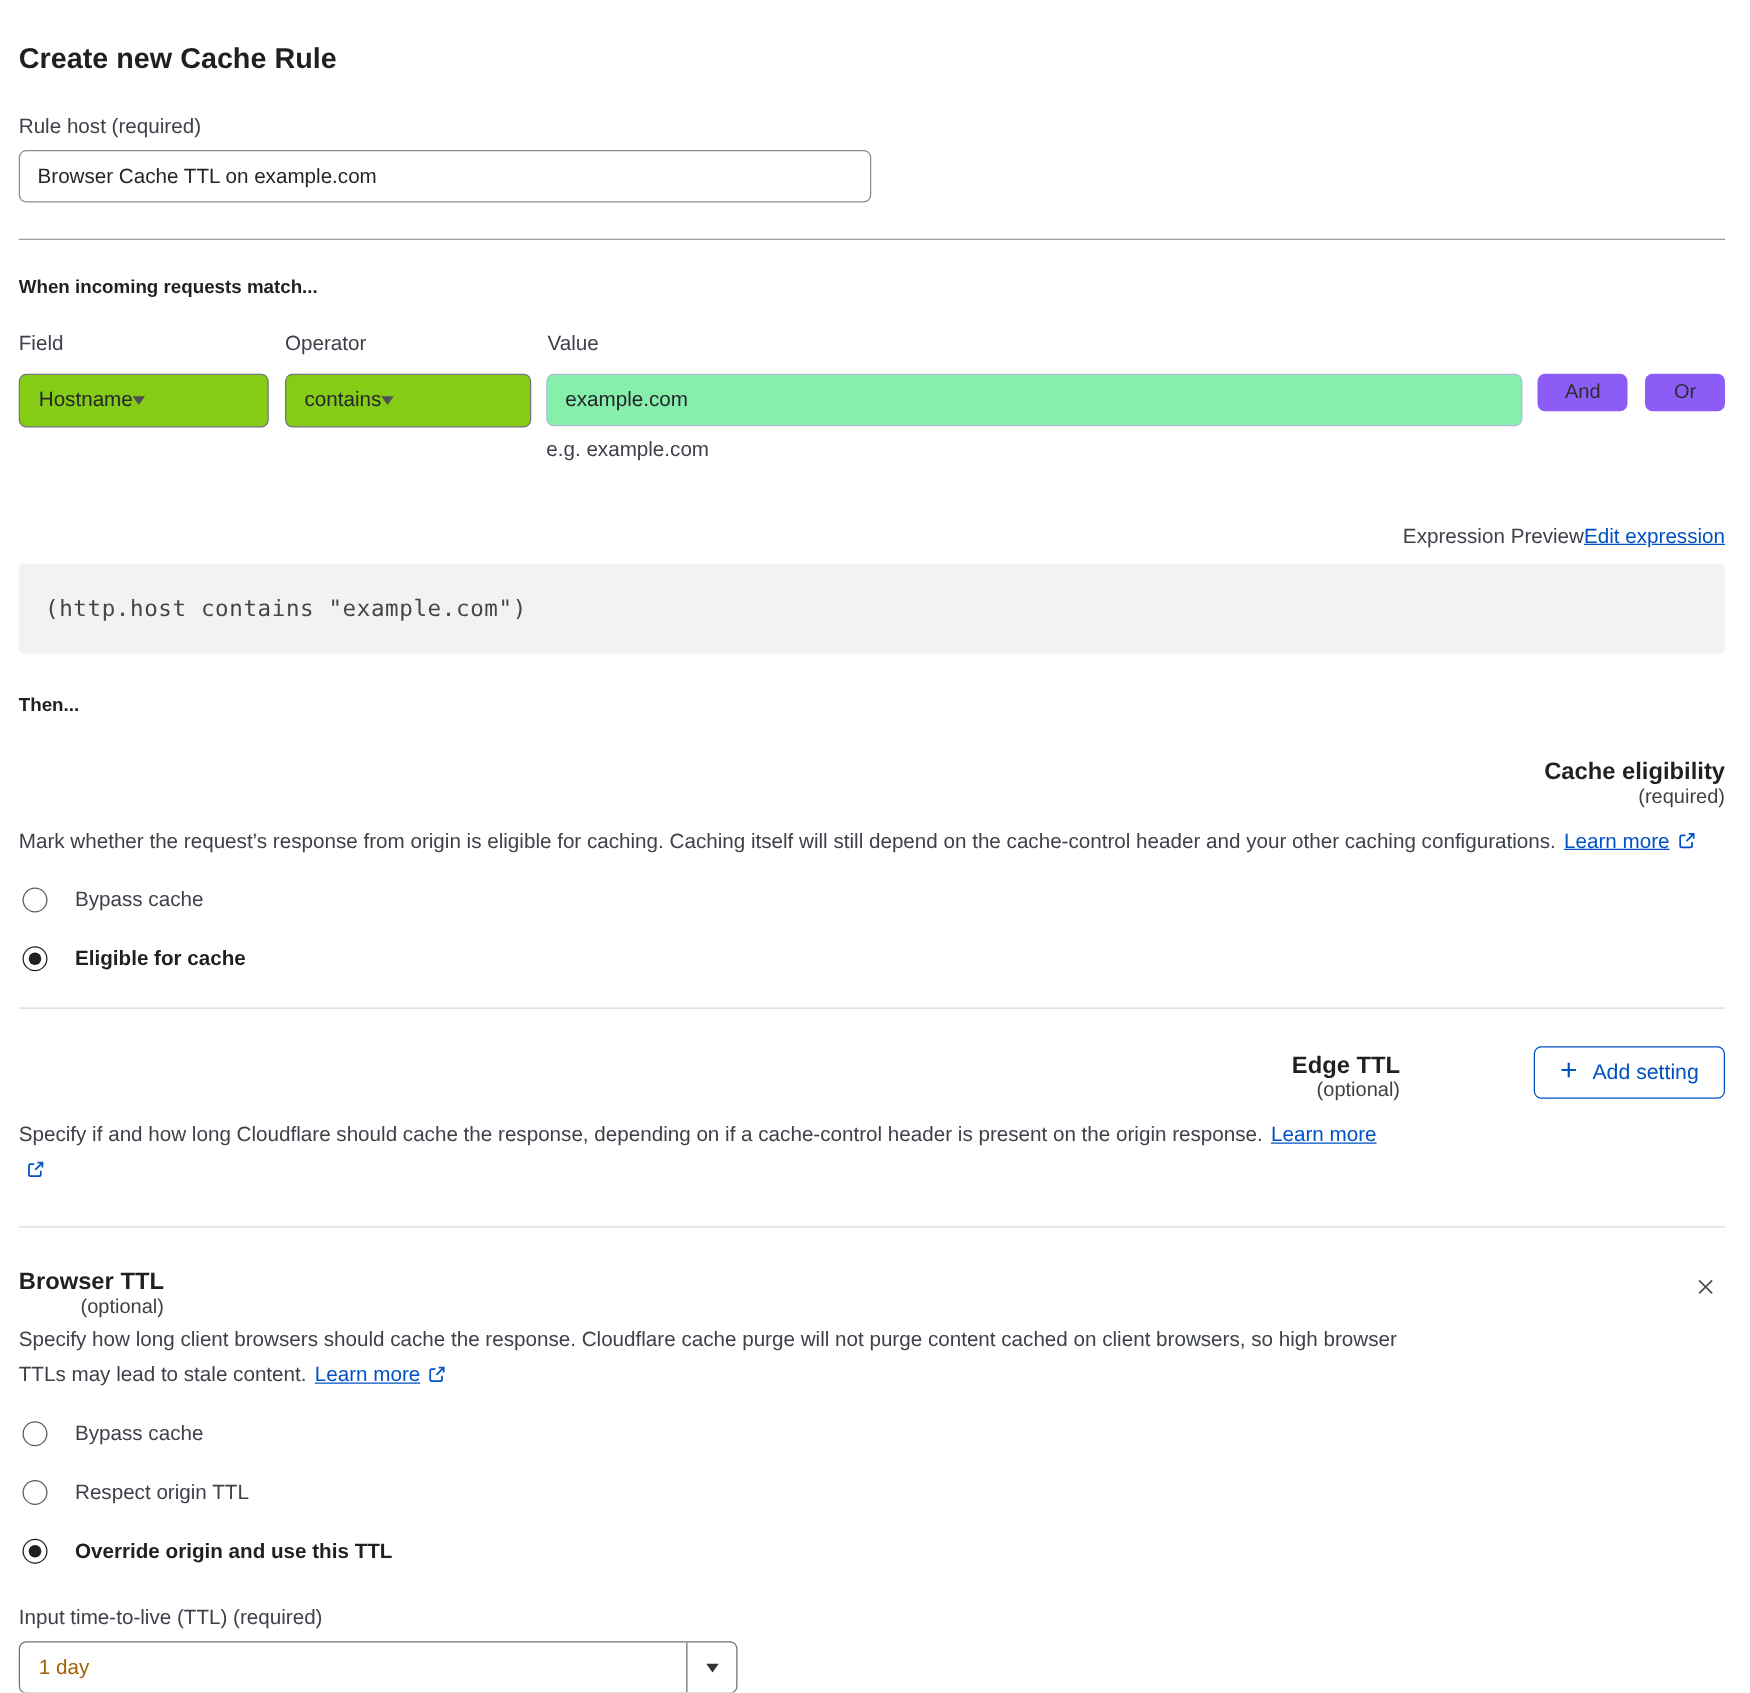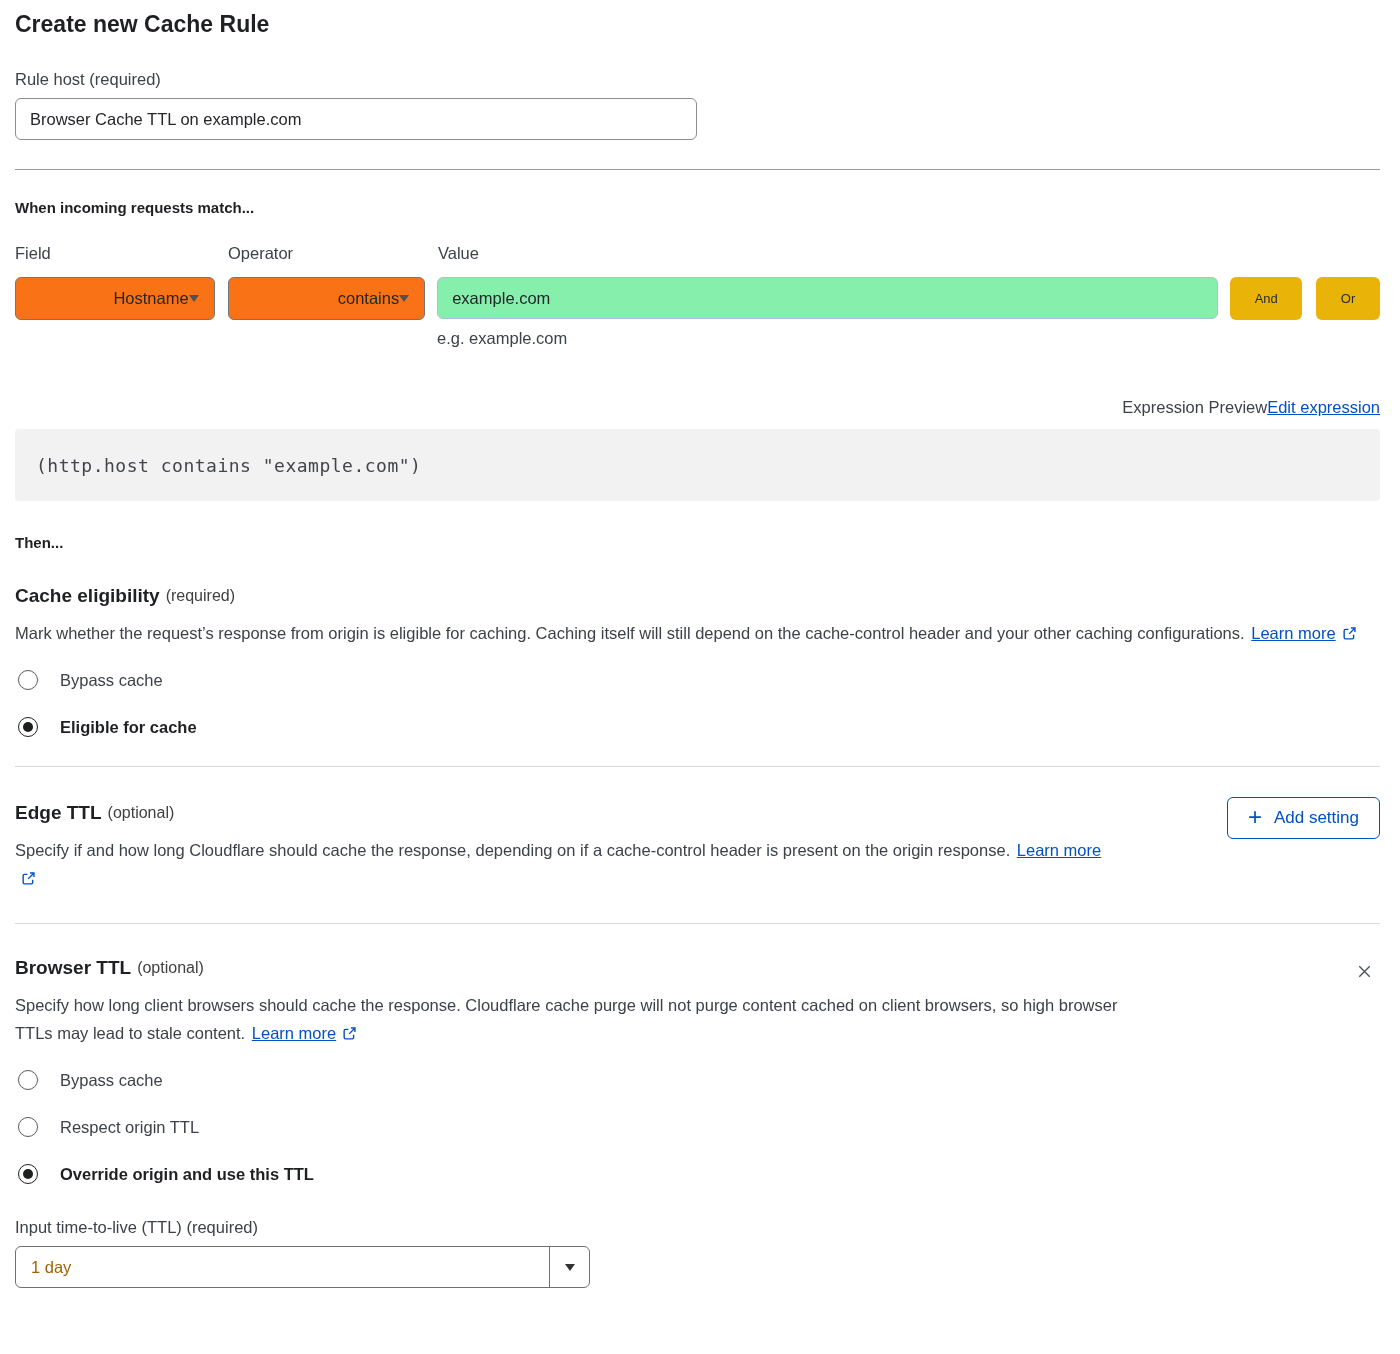--- a/index.html
+++ b/index.html
@@ -3,21 +3,21 @@
 <meta charset="utf-8">
 <style>
   * { box-sizing: border-box; margin: 0; padding: 0; }
   html,body { background:#fff; }
   body {
     width: 1400px; height: 1354px; overflow: hidden;
     font-family: "Liberation Sans", sans-serif;
     color: #3d4149;
     padding: 0 20px 0 15px;
   }
-  h1 { font-size: 23px; line-height: 28px; font-weight: 700; color:#1f2023; padding-top: 10px; }
+  h1 { font-size: 23px; line-height: 28px; font-weight: 700; color:#1f2023; padding-top: 32px; }
   h2 { font-size: 15px; line-height: 23px; font-weight: 700; color:#1f2023; }
 
   .field-label { font-size: 16.5px; line-height: 20px; color:#3d4149; }
   .helper { font-size: 16.5px; color:#3d4149; }
   .qualifier { font-size: 16px; color:#404040; font-weight: 400; margin-left: 6px; }
 
   .text-input {
     font-family: "Liberation Sans", sans-serif;
     font-size: 16.5px; color:#24262a;
     border: 1px solid #8a8d91; border-radius: 6px;
@@ -29,53 +29,53 @@
 
   .divider { border:none; border-top:1px solid #9b9b9b; margin-top: 29px; }
   .divider.light { border-top-color:#d9d9d9; }
 
   .match-heading { margin-top: 26px; }
   .match-labels { display:flex; margin-top: 24px; }
   .match-row { display:flex; margin-top: 14px; align-items: stretch; height: 43px; }
   .w-field { width: 200px; }
   .w-op { width: 198px; margin-left: 13px; }
   .select {
-    display:flex; align-items:center; justify-content: flex-end;
-    border: 1px solid #747579; border-radius: 6px; background:#f97316;
+    display:flex; align-items:center; justify-content: flex-start;
+    border: 1px solid #747579; border-radius: 6px; background:#84cc16;
     padding: 0 15px; font-size: 16.5px; color:#24262a; cursor: pointer;
   }
   .tri {
     width:0; height:0; border-left:5.5px solid transparent; border-right:5.5px solid transparent;
     border-top:7px solid #4e5156; flex:none;
   }
   .value-input {
     width: 783px; margin-left: 12px;
     background:#86efac; border-color:#aebdde;
   }
   .btn-gray {
     font-family: "Liberation Sans", sans-serif;
-    border:none; border-radius: 6px; background:#eab308; color:#2b2d30;
-    font-size: 13px; cursor:pointer; height: 43px;
+    border:none; border-radius: 6px; background:#8b5cf6; color:#2b2d30;
+    font-size: 16px; cursor:pointer; height: 30px;
   }
   .btn-and { width: 72px; margin-left: 12px; }
   .btn-or { width: 64px; margin-left: 14px; }
   .eg-helper { margin-top: 9px; margin-left: 422px; }
 
   .expr-row { display:flex; justify-content: flex-end; align-items: flex-end; margin-top: 49px; }
   .link { color:#0051c3; text-decoration: underline; cursor:pointer; font-size: 16.5px; }
   .code-block {
     margin-top: 12px; height: 72px; background:#f2f2f2; border-radius: 4px;
     display:flex; align-items:center; padding: 0 21px;
   }
   .code-block code {
     font-family: "DejaVu Sans Mono", monospace; font-size: 18px; color:#43454a; letter-spacing: .5px;
   }
 
   .then-heading { margin-top: 30px; }
-  .section-head { margin-top: 30px; display:flex; align-items: center; }
+  .section-head { margin-top: 30px; display:flex; align-items: flex-end; flex-direction: column; }
   .section-title { font-size: 19px; line-height: 23px; font-weight: 700; color:#1f2023; }
   .desc { font-size: 16.5px; line-height: 28px; margin-top: 12px; color:#3d4149; }
   .desc .link { margin-left: 2px; }
   .ext-icon { display:inline-block; vertical-align: -2px; margin-left: 6px; }
 
   .radio-group { margin-top: 21px; }
   .radio-row { display:flex; align-items:center; margin-left: 3px; cursor:pointer; }
   .radio-row + .radio-row { margin-top: 27px; }
   .radio {
     width: 20px; height: 20px; border-radius: 50%; border: 1.5px solid #565b63;

